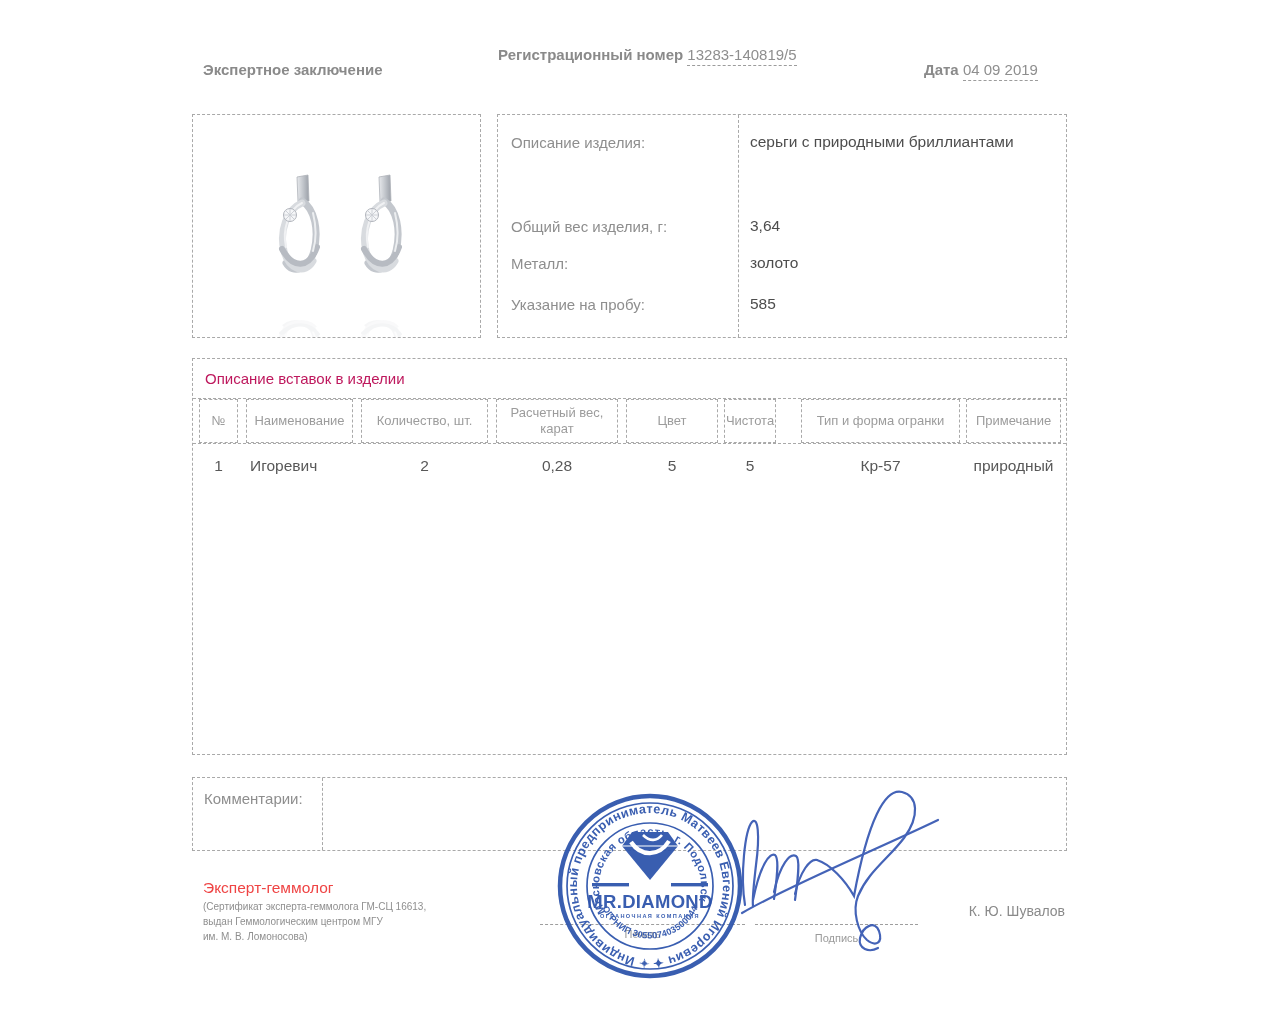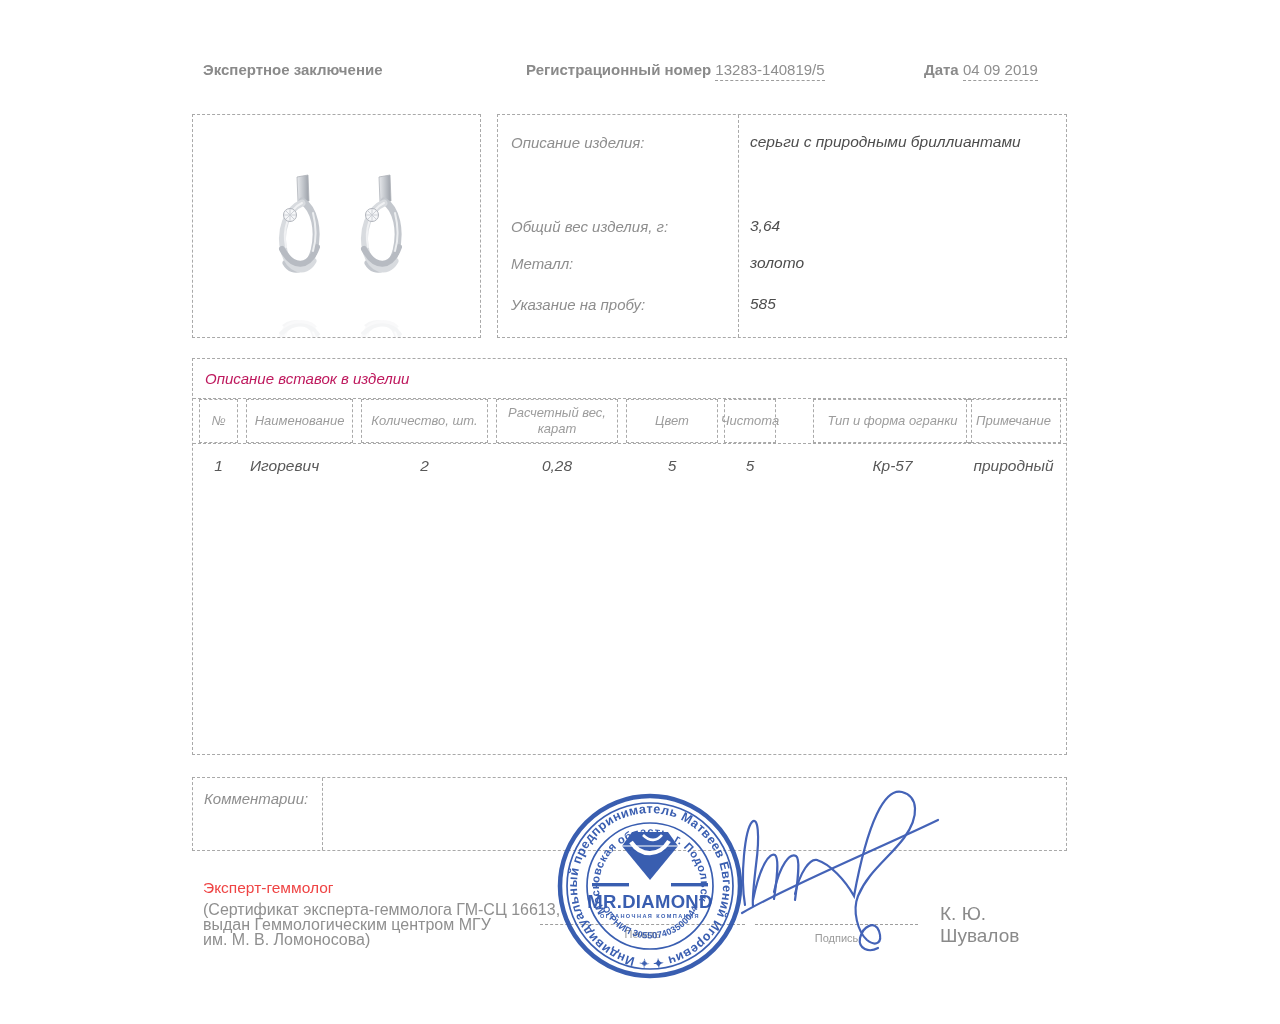--- a/index.html
+++ b/index.html
@@ -9,25 +9,25 @@
 
   .lbl  { color:#8e8e8e; font-size:15px; }
   .blbl { color:#8a8a8a; font-size:15px; font-weight:bold; }
   .val  { color:#4d4d4d; font-size:15.5px; }
   .u    { border-bottom:1px dashed #9c9c9c; padding-bottom:2px; color:#8e8e8e; font-weight:normal; }
 
   .abs { position:absolute; }
 
   
   .hdr-title { left:203px; top:61px; }
-  .hdr-reg   { left:498px; top:61px;margin-left:28px; }
+  .hdr-reg   { left:498px; top:46px; }
   .hdr-date  { left:924px; top:61px; }
 
   
-  .dbox { position:absolute; border:1px dashed #a9a9a9; background:#fff;font-style:italic; }
+  .dbox { position:absolute; border:1px dashed #a9a9a9; background:#fff; }
 
   .photo-box { left:192px; top:114px; width:289px; height:224px; }
   .desc-box  { left:497px; top:114px; width:570px; height:224px; }
   .desc-div  { position:absolute; left:240px; top:0; bottom:0; border-left:1px dashed #a9a9a9; }
   .desc-row-label { position:absolute; left:13px; }
   .desc-row-value { position:absolute; left:252px; }
 
   
   .table-box { left:192px; top:358px; width:875px; height:397px; }
   .tbl-title { position:absolute; left:12px; top:11px; color:#be185d; font-size:15px; }
@@ -36,40 +36,40 @@
   .hcell { position:absolute; top:40px; height:44px; border:1px dashed #a9a9a9;
            display:flex; align-items:center; justify-content:center; text-align:center;
            color:#9c9c9c; font-size:13px; line-height:1.25; padding:0 4px; }
   .dcell { position:absolute; top:98px; color:#585858; font-size:15.5px; text-align:center; }
   .c0 { left:6px;   width:39px;  }
   .c1 { left:53px;  width:107px; }
   .c2 { left:168px; width:127px; }
   .c3 { left:303px; width:122px; }
   .c4 { left:433px; width:92px;  }
   .c5 { left:531px; width:52px;  }
-  .c6 { left:608px; width:159px;margin-left:12px; }
+  .c6 { left:608px; width:159px; }
   .c7 { left:773px; width:95px;  }
   .dcell.c1 { text-align:left; padding-left:4px; }
 
   
   .comments-box { left:192px; top:777px; width:875px; height:74px; }
   .comments-cell { position:absolute; left:0; top:0; width:130px; height:100%;
                    border-right:1px dashed #a9a9a9; }
   .comments-label { position:absolute; left:11px; top:12px; }
 
   
   .expert-title { left:203px; top:879px; color:#ef4444; font-size:15.5px; }
-  .cert-line { position:absolute; left:203px; color:#8f8f8f; font-size:16px; }
+  .cert-line { position:absolute; left:203px; color:#8f8f8f; font-size:10px; }
   .line-dashed { position:absolute; border-top:1px dashed #9e9e9e; }
   .stamp-line { left:540px; top:924px; width:205px; }
   .sign-line  { left:755px; top:924px; width:163px; }
   .line-caption { position:absolute; color:#9a9a9a; font-size:11px; text-align:center; }
   .stamp-caption { left:540px; top:928px; width:205px; }
   .sign-caption  { left:755px; top:932px; width:163px; }
-  .expert-name { left:940px; top:903px; width:125px; color:#8a8a8a; font-size:19px; text-align:left; }
+  .expert-name { left:940px; top:903px; width:125px; color:#8a8a8a; font-size:14px; text-align:right; }
 
   .stamp-svg { position:absolute; left:546px; top:782px; z-index:3; }
   .sign-svg  { position:absolute; left:730px; top:780px; z-index:4; }
   .photo-svg { position:absolute; left:0; top:0; }
 </style>
 </head>
 <body>
 
 <div class="page">
 

